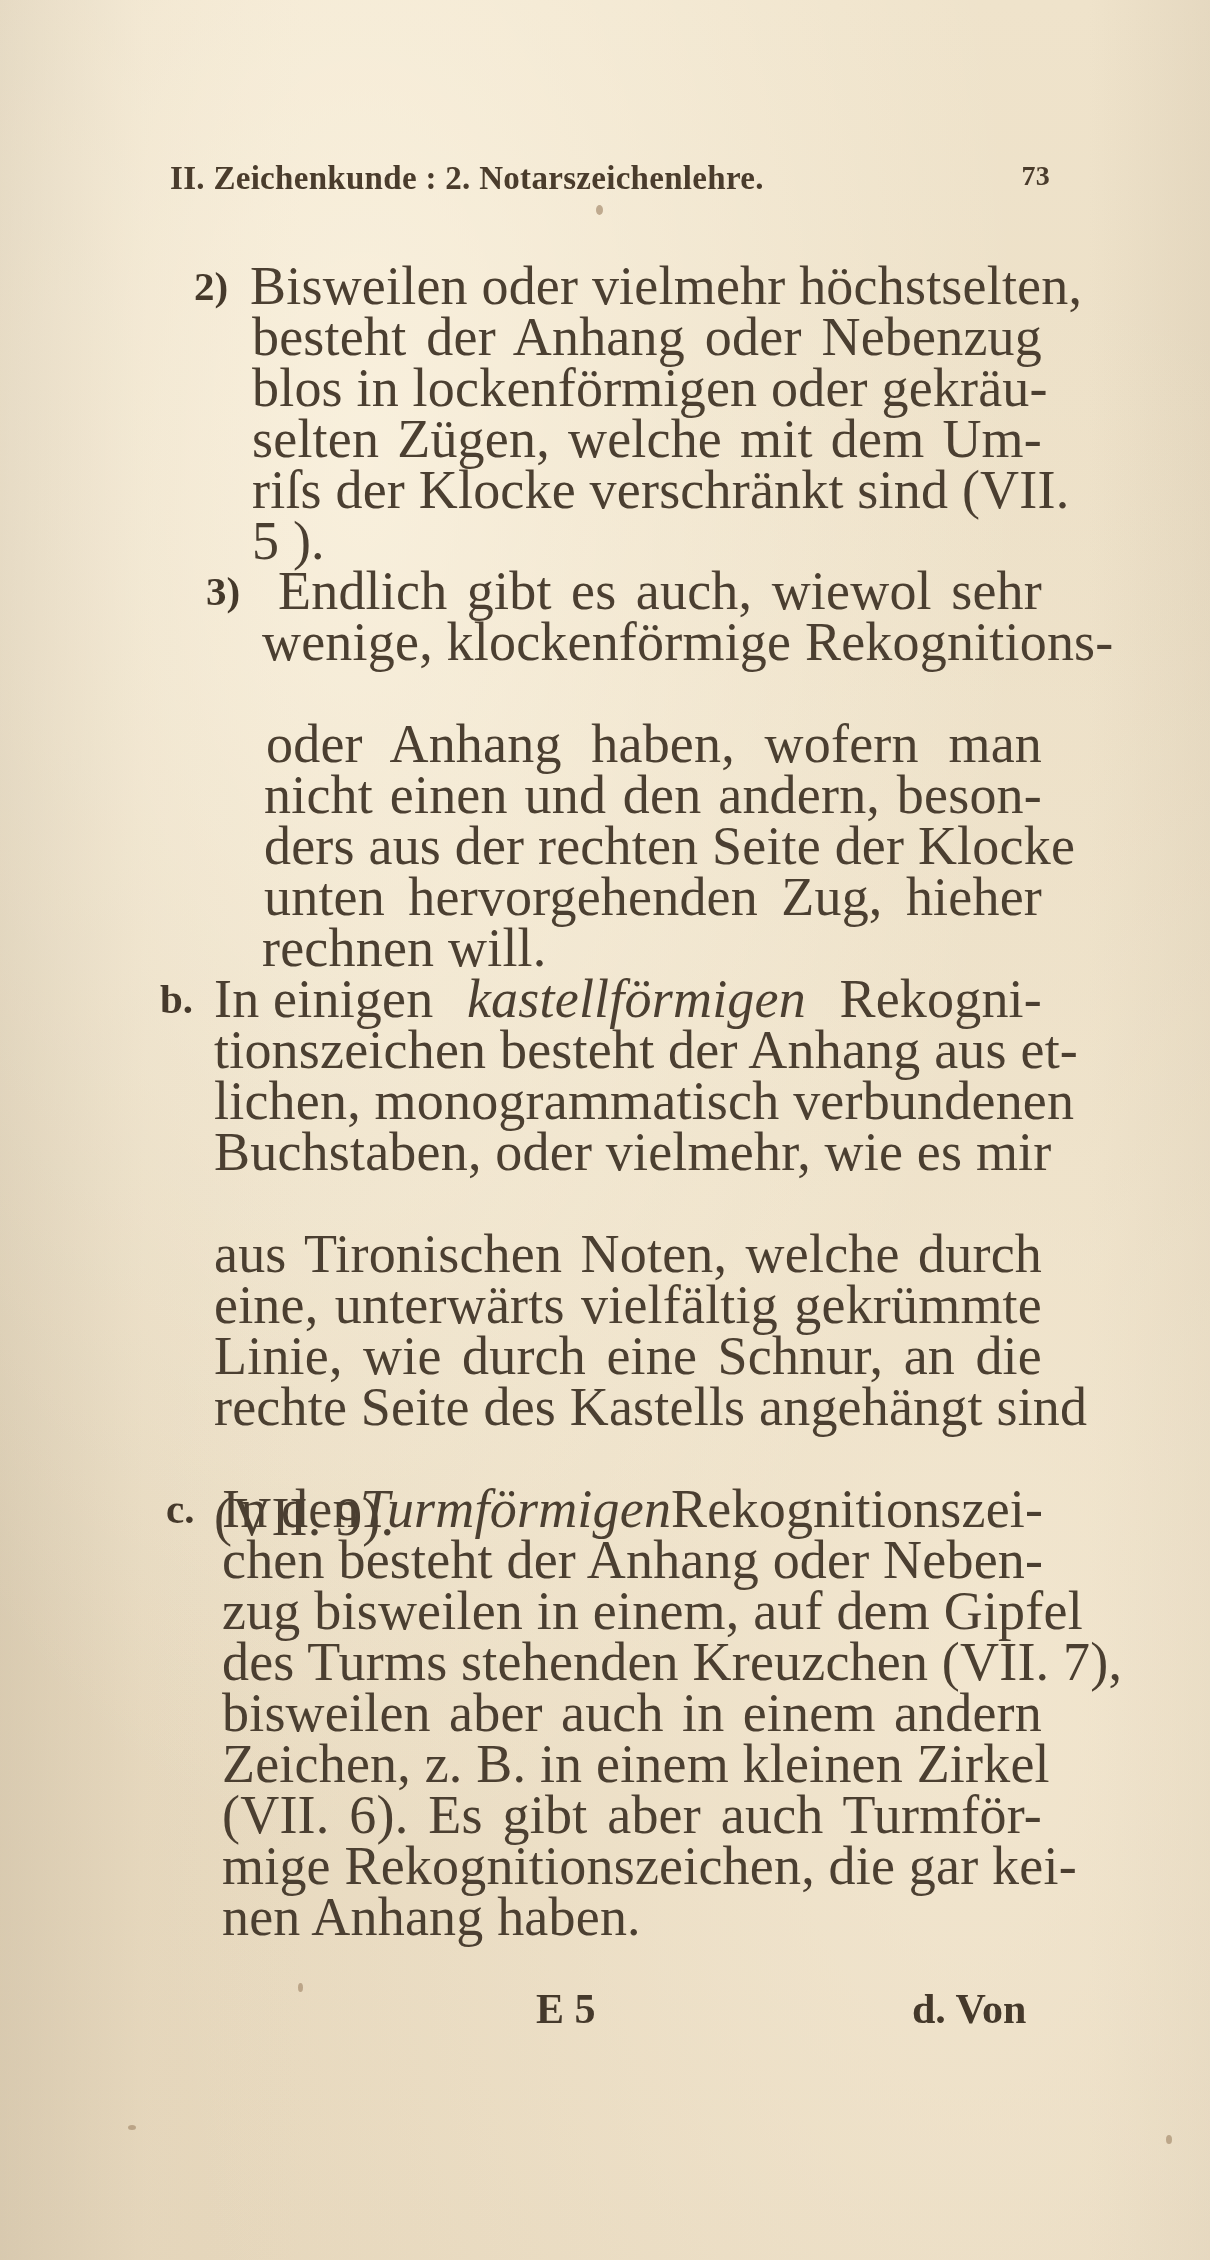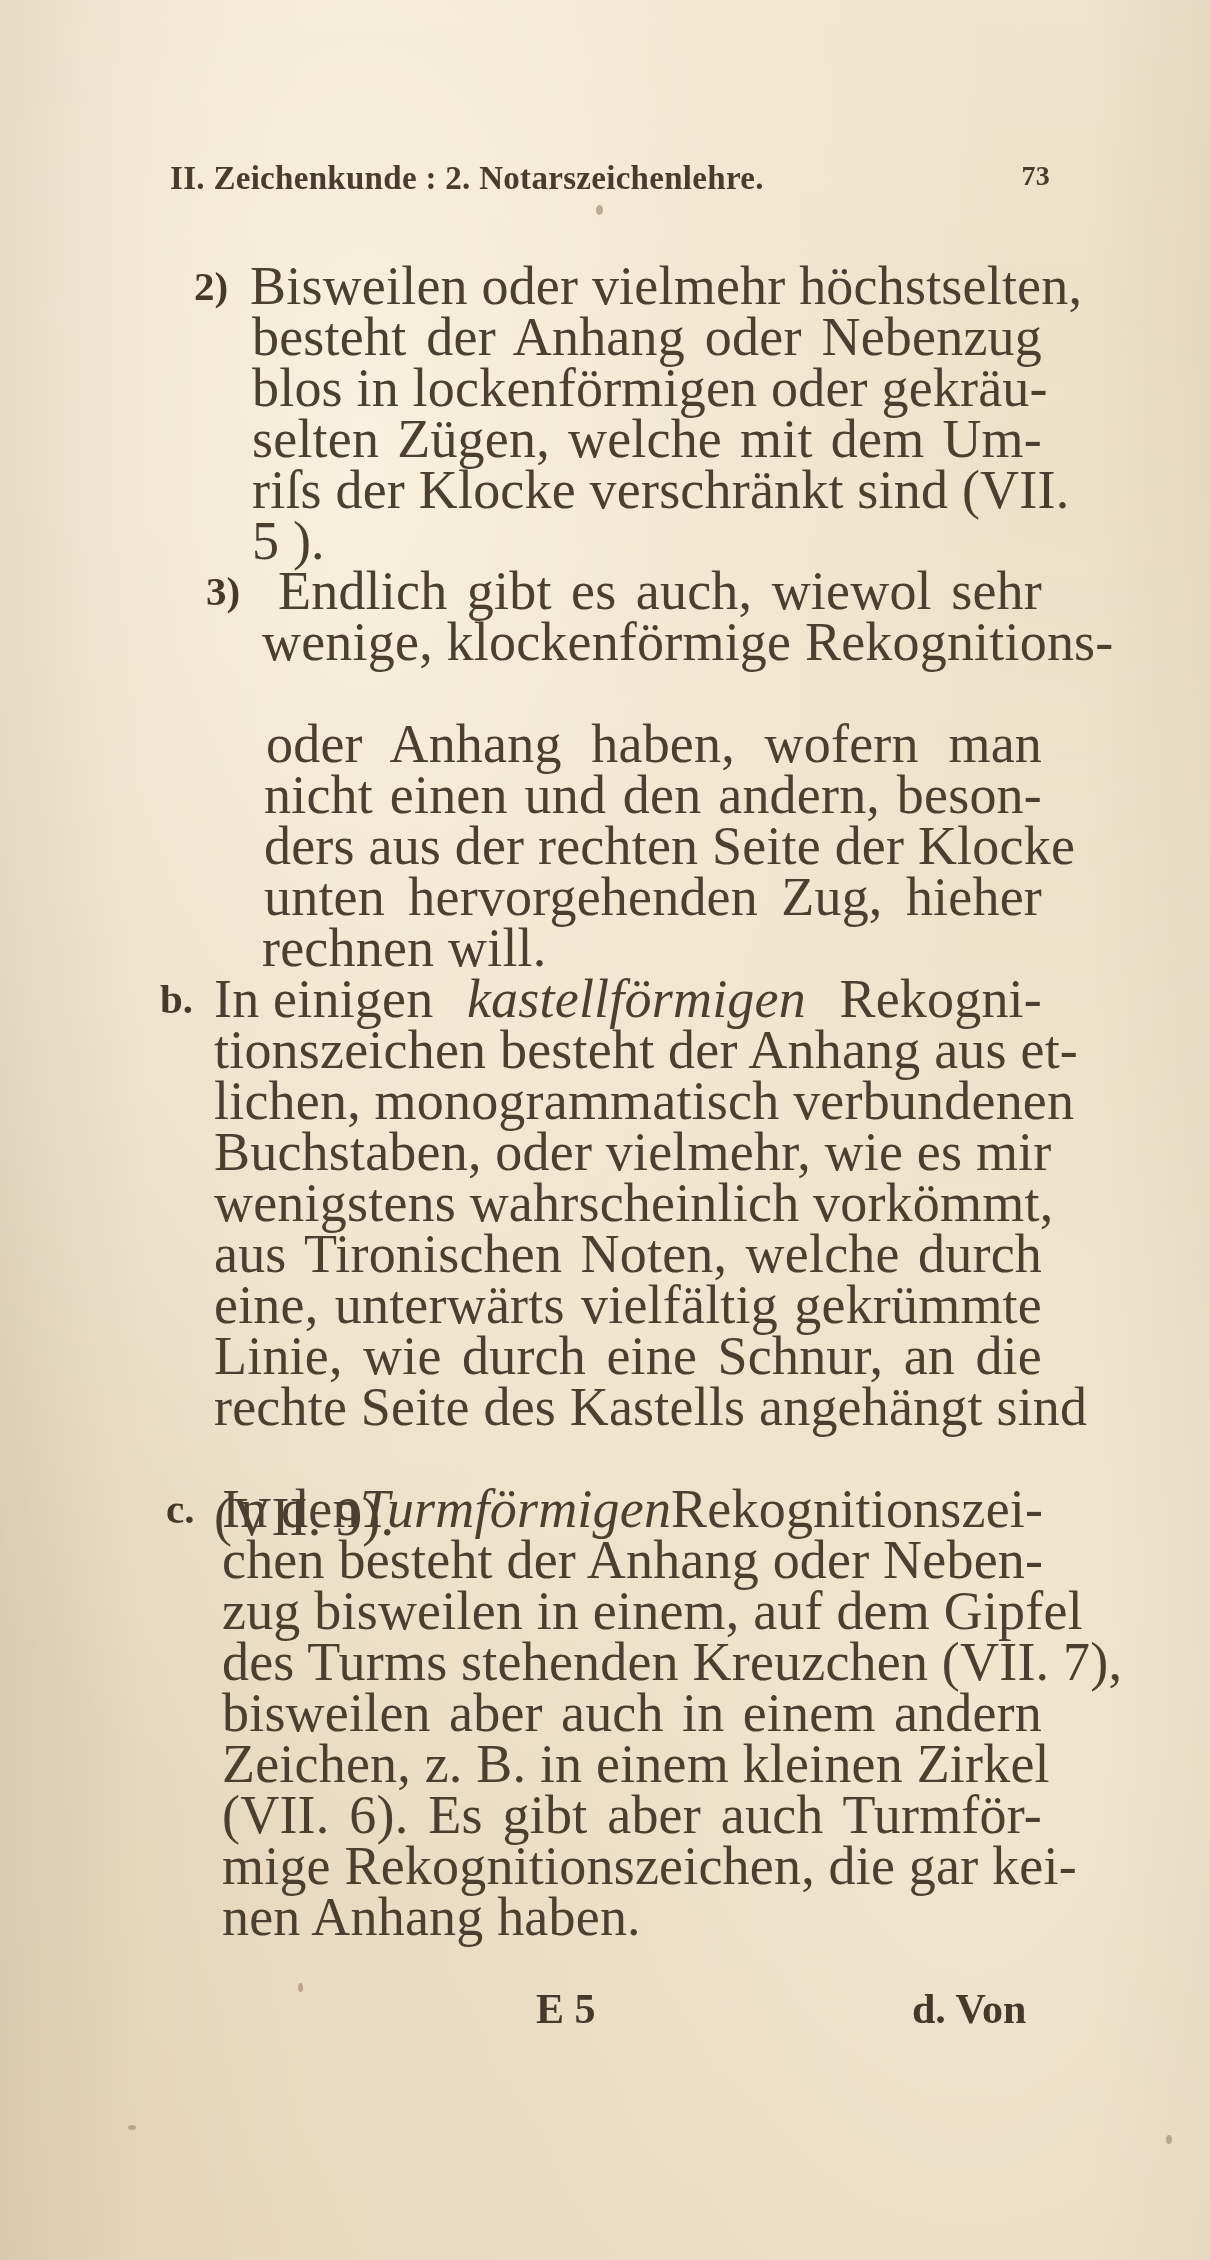--- a/index.html
+++ b/index.html
@@ -71,21 +71,20 @@
 
   <div class="marker" style="left:160px;top:975px;">b.</div>
   <div class="line" style="left:214px;top:975px;width:828px;display:flex;justify-content:space-between;">
     <span>In  einigen </span>
     <i>kastellförmigen</i>
     <span> Rekogni-</span>
   </div>
   <div class="line just" style="left:214px;top:1026px;width:828px;">tionszeichen besteht der Anhang aus et-</div>
   <div class="line just" style="left:214px;top:1077px;width:828px;">lichen, monogrammatisch verbundenen</div>
   <div class="line just" style="left:214px;top:1128px;width:828px;">Buchstaben, oder vielmehr, wie es mir</div>
-  <div class="line just" style="left:214px;top:1179px;width:828px;">wenigstens wahrscheinlich  vorkömmt,</div>
   <div class="line just" style="left:214px;top:1230px;width:828px;">aus Tironischen Noten,  welche durch</div>
   <div class="line just" style="left:214px;top:1281px;width:828px;">eine,  unterwärts vielfältig gekrümmte</div>
   <div class="line just" style="left:214px;top:1332px;width:828px;">Linie,  wie durch eine Schnur,  an die</div>
   <div class="line just" style="left:214px;top:1383px;width:828px;">rechte Seite des Kastells angehängt sind</div>
   <div class="line" style="left:214px;top:1493px;text-align:center;">(VII. 9).</div>
 
   <div class="marker" style="left:166px;top:1485px;">c.</div>
   <div class="line" style="left:222px;top:1485px;width:820px;display:flex;justify-content:space-between;">
     <span>In den </span>
     <i>Turmförmigen</i>

